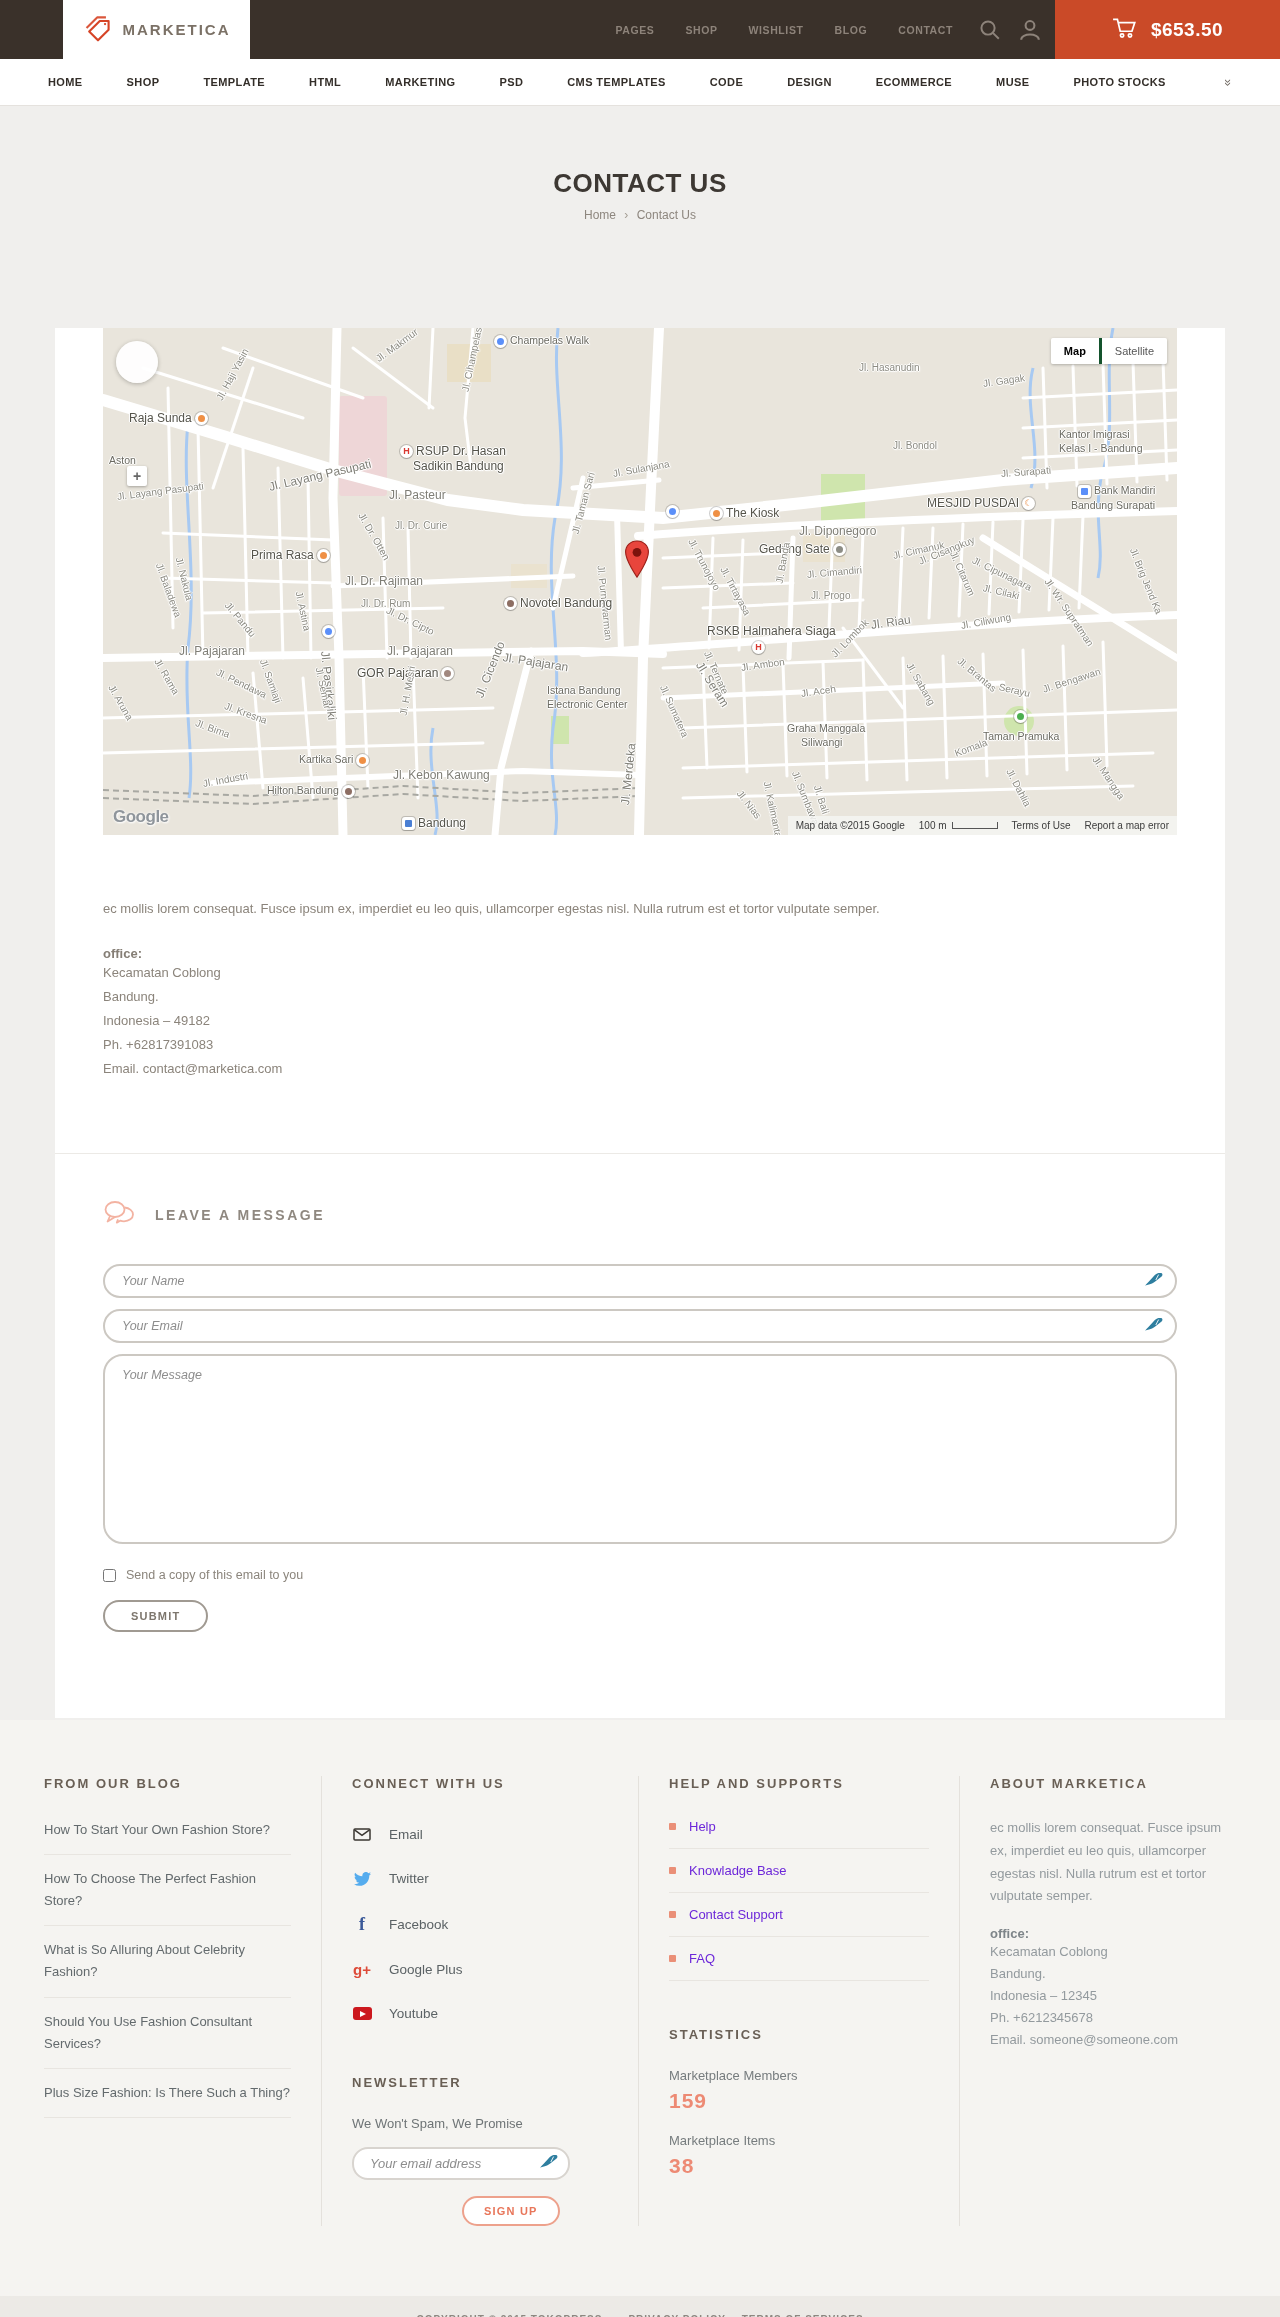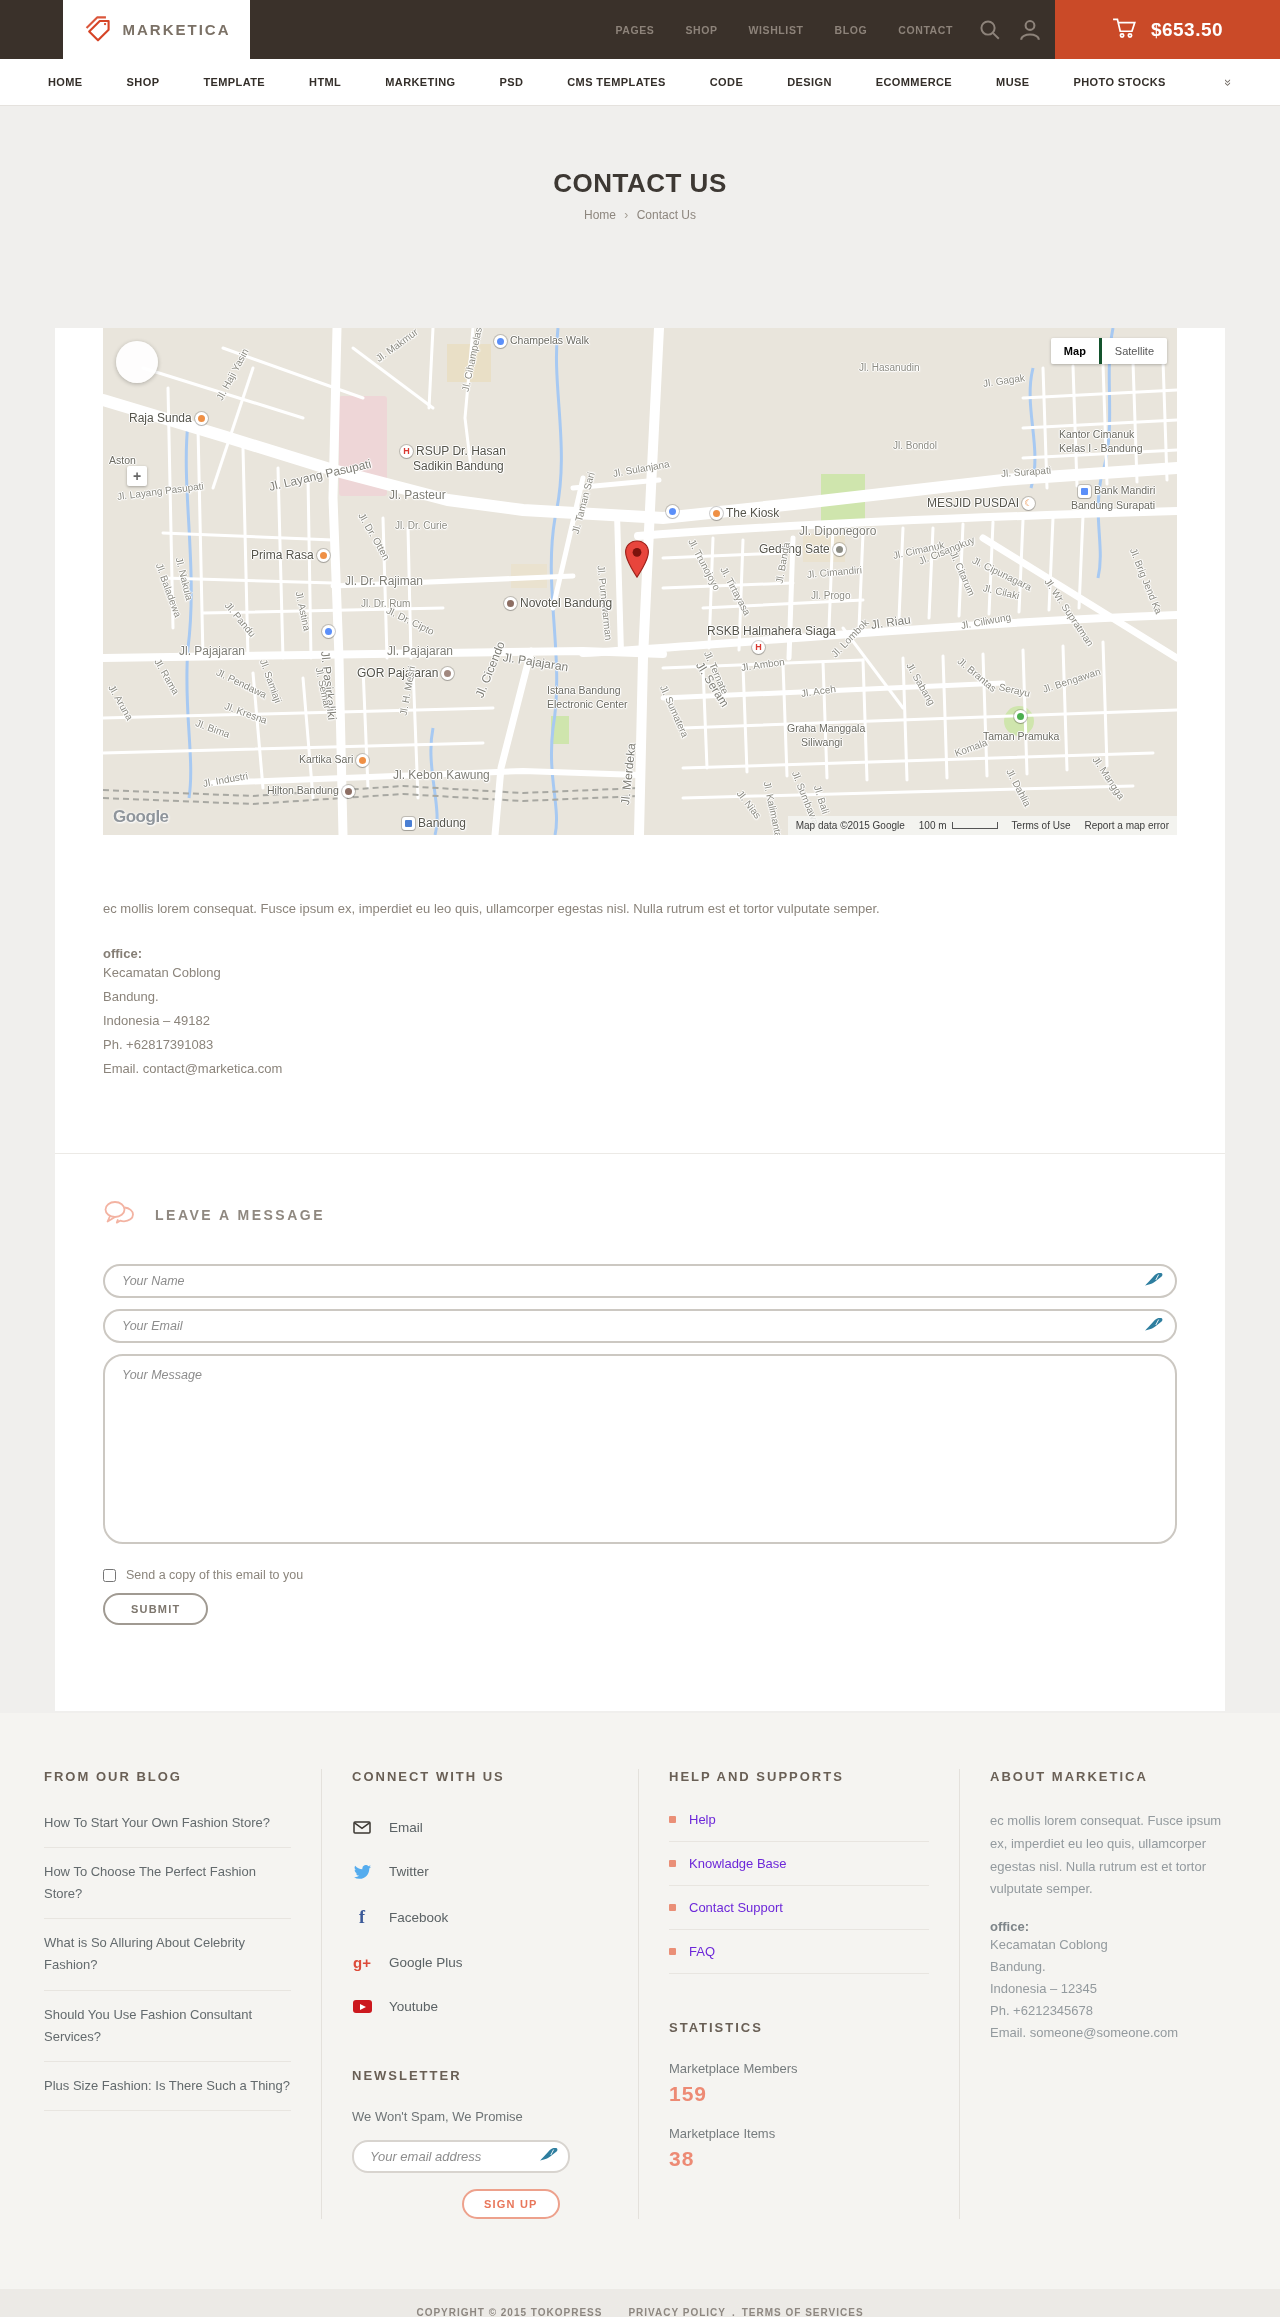--- a/index.html
+++ b/index.html
@@ -91,21 +91,21 @@
   .form-head{display:flex;align-items:center;gap:20px;margin-bottom:34px}
   .form-head h2{font-size:14px;font-weight:bold;letter-spacing:2.5px;color:#8f8880}
   .field{position:relative;margin-bottom:11px}
   .field input,.field textarea{width:100%;border:2px solid #ccc8c2;border-radius:17px;padding:8px 40px 8px 17px;
     font-size:12.5px;color:#55504a;font-family:inherit;outline:none;background:#fff}
   .field textarea{height:190px;border-radius:20px;resize:none;padding-top:12px}
   .field input::placeholder,.field textarea::placeholder{font-style:italic;color:#8d8d8d;opacity:1}
   .pen{position:absolute;right:14px;top:8px}
   .check-row{display:flex;align-items:center;gap:10px;margin:20px 0 0;font-size:12.5px;color:#8b857c}
   .check-row input{width:13px;height:13px;accent-color:#8b857c}
-  .submit-btn{margin-top:11px;background:#fff;border:2px solid #a09a92;border-radius:17px;padding:8px 26px;
+  .submit-btn{margin-top:18px;background:#fff;border:2px solid #a09a92;border-radius:17px;padding:8px 26px;
     font-size:11px;font-weight:bold;letter-spacing:1.2px;color:#7d766d;cursor:pointer;font-family:inherit}
 
   
   footer{background:#f5f4f1;margin-top:2px;display:flex;padding:56px 44px 70px}
   .fcol{padding:0 30px}
   .fcol:first-child{padding-left:0}
   .fcol:last-child{padding-right:0}
   .c1{width:278px;border-right:1px solid #e4e1dc}
   .c2{width:317px;border-right:1px solid #e4e1dc}
   .c3{width:321px;border-right:1px solid #e4e1dc}
@@ -327,21 +327,21 @@
         <path d="M480,150 L450,280" stroke-width="5"></path>
         <path d="M560,370 L900,355" stroke-width="5"></path>
       </g>
     </svg>
 
     <div class="map-labels">
 
     <span class="mlabel poi" style="left: 388px; top: 6px;"><s class="mic shop"></s><em style="font-style: normal;">Champelas Walk</em></span>
         <span class="mlabel road" style="left: 756px; top: 34px;"><em style="font-style: normal;">Jl. Hasanudin</em></span>
         <span class="mlabel road" style="left: 880px; top: 50px; transform: rotate(-8deg);"><em style="font-style: normal;">Jl. Gagak</em></span>
-        <span class="mlabel poi" style="left: 956px; top: 100px;"><em style="font-style: normal;">Kantor Cimanuk</em></span>
+        <span class="mlabel poi" style="left: 956px; top: 100px;"><em style="font-style: normal;">Kantor Imigrasi</em></span>
         <span class="mlabel poi" style="left: 956px; top: 114px;"><em style="font-style: normal;">Kelas I - Bandung</em></span>
         <span class="mlabel road" style="left: 790px; top: 112px;"><em style="font-style: normal;">Jl. Bondol</em></span>
         <span class="mlabel road" style="left: 898px; top: 140px; transform: rotate(-4deg);"><em style="font-style: normal;">Jl. Surapati</em></span>
         <span class="mlabel poi" style="left: 972px; top: 156px;"><s class="mic bank"></s><em style="font-style: normal;">Bank Mandiri</em></span>
         <span class="mlabel poi" style="left: 968px; top: 171px;"><em style="font-style: normal;">Bandung Surapati</em></span>
         <span class="mlabel poib" style="left: 824px; top: 168px;"><em style="font-style: normal;">MESJID PUSDAI</em><s class="mic mosque"></s></span>
         <span class="mlabel road" style="left: 116px; top: 66px; transform: rotate(-62deg);"><em style="font-style: normal;">Jl. Haji Yasin</em></span>
         <span class="mlabel road" style="left: 274px; top: 26px; transform: rotate(-36deg);"><em style="font-style: normal;">Jl. Makmur</em></span>
         <span class="mlabel road" style="left: 362px; top: 58px; transform: rotate(-78deg);"><em style="font-style: normal;">Jl. Cihampelas</em></span>
         <span class="mlabel poi" style="left: 6px; top: 126px;"><em style="font-style: normal;">Aston</em></span>

